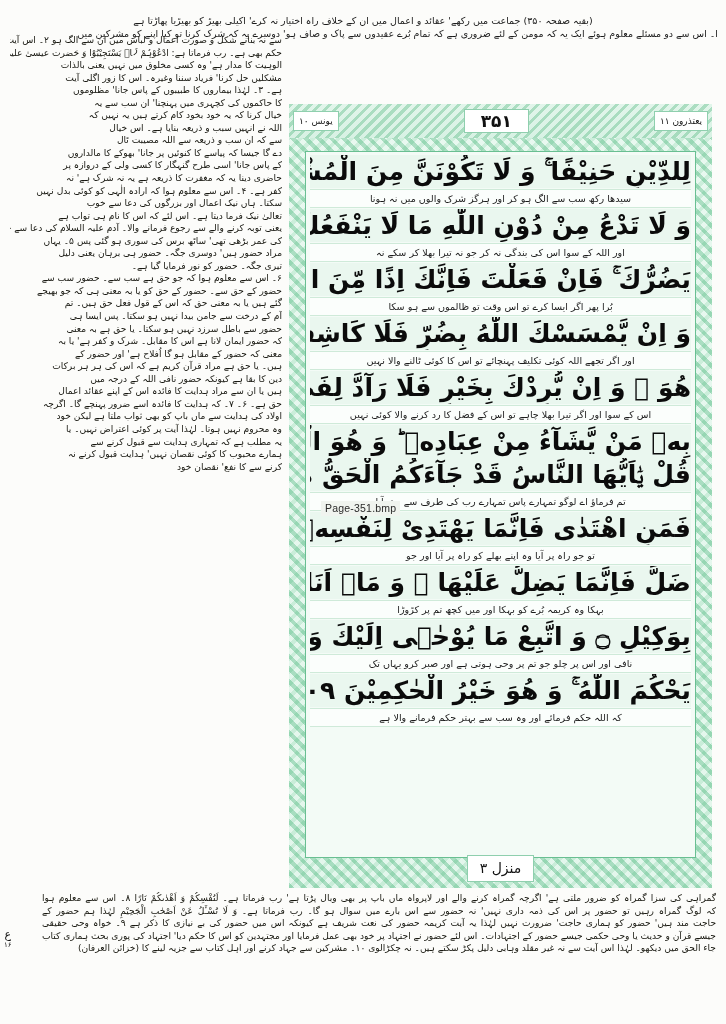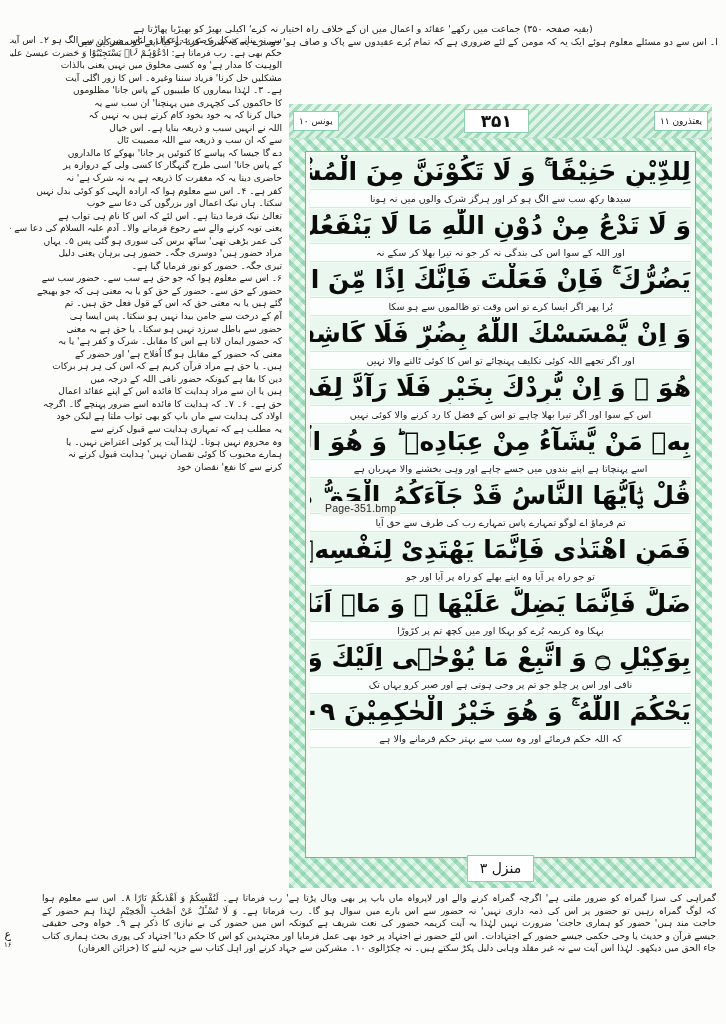--- a/index.html
+++ b/index.html
@@ -13,21 +13,21 @@
   }
 
   
   #page{
     position:absolute;inset:0;
     background:#fcfcfa;
   }
 
   
   .top-strip{
-    position:absolute;left:8px;right:8px;top:22px;height:30px;
+    position:absolute;left:8px;right:8px;top:14px;height:30px;
     overflow:hidden;
   }
   .top-strip .ln{
     display:block;text-align:center;white-space:nowrap;
     font-size:9.5px;line-height:13px;color:#1a1a1a;
     font-family:"DejaVu Sans","Liberation Sans",sans-serif;
   }
   .top-strip .ln.r{text-align:right;}
 
   
@@ -210,22 +210,22 @@
       <span class="ln">گئے ہیں یا بہ معنی حق کہ اس کے قول فعل حق ہیں۔ تم</span>
       <span class="ln">آم کے درخت سے جامن بیدا نہیں ہو سکتا۔ پس ایسا ہی</span>
       <span class="ln">حضور سے باطل سرزد نہیں ہو سکتا۔ یا حق ہے بہ معنی</span>
       <span class="ln">کہ حضور ایمان لانا ہے اس کا مقابل۔ شرک و کفر ہے' یا بہ</span>
       <span class="ln">معنی کہ حضور کے مقابل ہو گا اُفلاح ہے' اور حضور کے</span>
       <span class="ln">ہیں۔ یا حق ہے مراد قرآن کریم ہے کہ اس کی ہر ہر برکات</span>
       <span class="ln">دین کا بقا ہے کیونکہ حضور نافی اللہ کے درجہ میں</span>
       <span class="ln">ہیں یا ان سے مراد ہدایت کا فائدہ اس کے اپنے عقائد اعمال</span>
       <span class="ln">حق ہے۔ ۶۔ ۷۔ کہ ہدایت کا فائدہ اسے ضرور پہنچے گا۔ اگرچہ</span>
       <span class="ln">اولاد کی ہدایت سے ماں باپ کو بھی ثواب ملتا ہے لیکن خود</span>
+      <span class="ln">وہ محروم نہیں ہوتا۔ لہٰذا آیت پر کوئی اعتراض نہیں۔ یا</span>
       <span class="ln">یہ مطلب ہے کہ تمہاری ہدایت سے قبول کرنے سے</span>
-      <span class="ln">وہ محروم نہیں ہوتا۔ لہٰذا آیت پر کوئی اعتراض نہیں۔ یا</span>
       <span class="ln">ہمارے محبوب کا کوئی نقصان نہیں' ہدایت قبول کرنے نہ</span>
       <span class="ln">کرنے سے کا نفع' نقصان خود</span>
     </div>
 
   <div class="ruku-mark">
     <span>ع</span>
     <span class="n">۱۶</span>
   </div>
 
   <div class="quran-panel">
@@ -242,21 +242,20 @@
           <div class="tarjuma">سیدھا رکھ سب سے الگ ہو کر اور ہرگز شرک والوں میں نہ ہونا</div>
           <div class="ayah">وَ لَا تَدْعُ مِنْ دُوْنِ اللّٰهِ مَا لَا یَنْفَعُكَ وَ لَا</div>
           <div class="tarjuma">اور اللہ کے سوا اس کی بندگی نہ کر جو نہ تیرا بھلا کر سکے نہ</div>
           <div class="ayah">یَضُرُّكَ ۚ فَاِنْ فَعَلْتَ فَاِنَّكَ اِذًا مِّنَ الظّٰلِمِیْنَ  ۝۱۰۶</div>
           <div class="tarjuma">بُرا پھر اگر ایسا کرے تو اس وقت تو ظالموں سے ہو سکا</div>
           <div class="ayah">وَ اِنْ یَّمْسَسْكَ اللّٰهُ بِضُرٍّ فَلَا كَاشِفَ لَهٗۤ اِلَّا</div>
           <div class="tarjuma">اور اگر تجھے اللہ کوئی تکلیف پہنچائے تو اس کا کوئی ٹالنے والا نہیں</div>
           <div class="ayah">هُوَ ۚ وَ اِنْ یُّرِدْكَ بِخَیْرٍ فَلَا رَآدَّ لِفَضْلِهٖ ؕ یُصِیْبُ</div>
           <div class="tarjuma">اس کے سوا اور اگر تیرا بھلا چاہے تو اس کے فضل کا رد کرنے والا کوئی نہیں</div>
           <div class="ayah">بِهٖ مَنْ یَّشَآءُ مِنْ عِبَادِهٖ ؕ وَ هُوَ الْغَفُوْرُ الرَّحِیْمُ  ۝۱۰۷</div>
-          <div class="tarjuma">اسے پہنچاتا ہے اپنے بندوں میں جسے چاہے اور وہی بخشنے والا مہربان ہے</div>
           <div class="ayah">قُلْ یٰۤاَیُّهَا النَّاسُ قَدْ جَآءَكُمُ الْحَقُّ مِنْ رَّبِّكُمْ ۚ</div>
           <div class="tarjuma">تم فرماؤ اے لوگو تمہارے پاس تمہارے رب کی طرف سے حق آیا</div>
           <div class="ayah">فَمَنِ اهْتَدٰی فَاِنَّمَا یَهْتَدِیْ لِنَفْسِهٖ ۚ وَ مَنْ</div>
           <div class="tarjuma">تو جو راہ پر آیا وہ اپنے بھلے کو راہ پر آیا اور جو</div>
           <div class="ayah">ضَلَّ فَاِنَّمَا یَضِلُّ عَلَیْهَا ۚ وَ مَاۤ اَنَا عَلَیْكُمْ</div>
           <div class="tarjuma">بہکا وہ کریمہ بُرے کو بہکا اور میں کچھ تم پر کڑوڑا</div>
           <div class="ayah">بِوَكِیْلٍ ۝ وَ اتَّبِعْ مَا یُوْحٰۤی اِلَیْكَ وَ اصْبِرْ حَتّٰی  ۝۱۰۸</div>
           <div class="tarjuma">نافی اور اس پر چلو جو تم پر وحی ہوتی ہے اور صبر کرو یہاں تک</div>
           <div class="ayah">یَحْكُمَ اللّٰهُ ۚ وَ هُوَ خَیْرُ الْحٰكِمِیْنَ  ۝۱۰۹</div>
           <div class="tarjuma">کہ اللہ حکم فرمائے اور وہ سب سے بہتر حکم فرمانے والا ہے</div>

